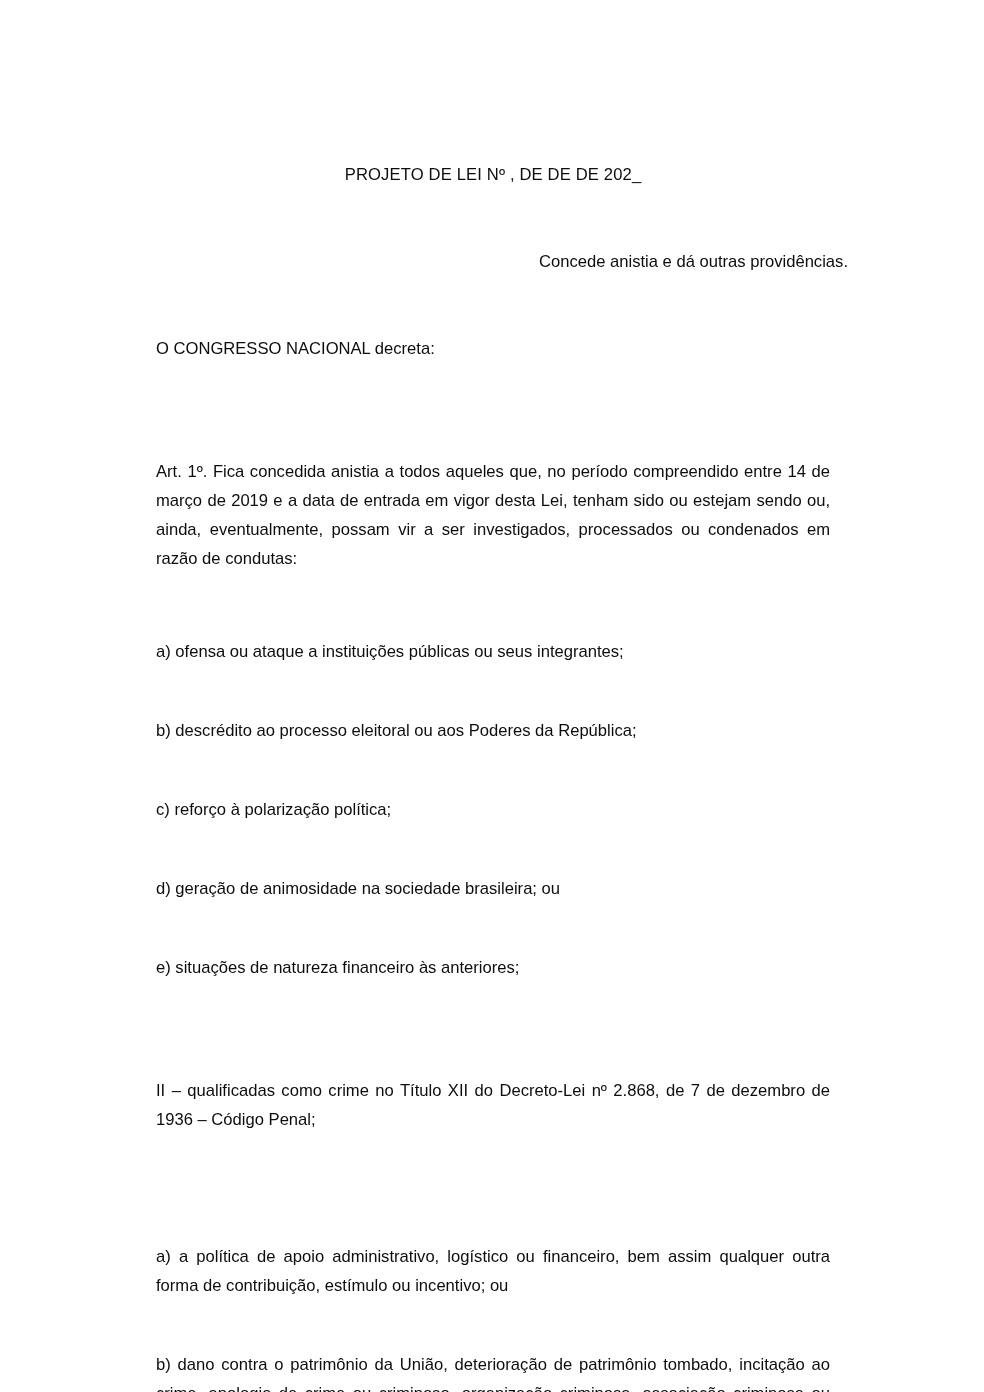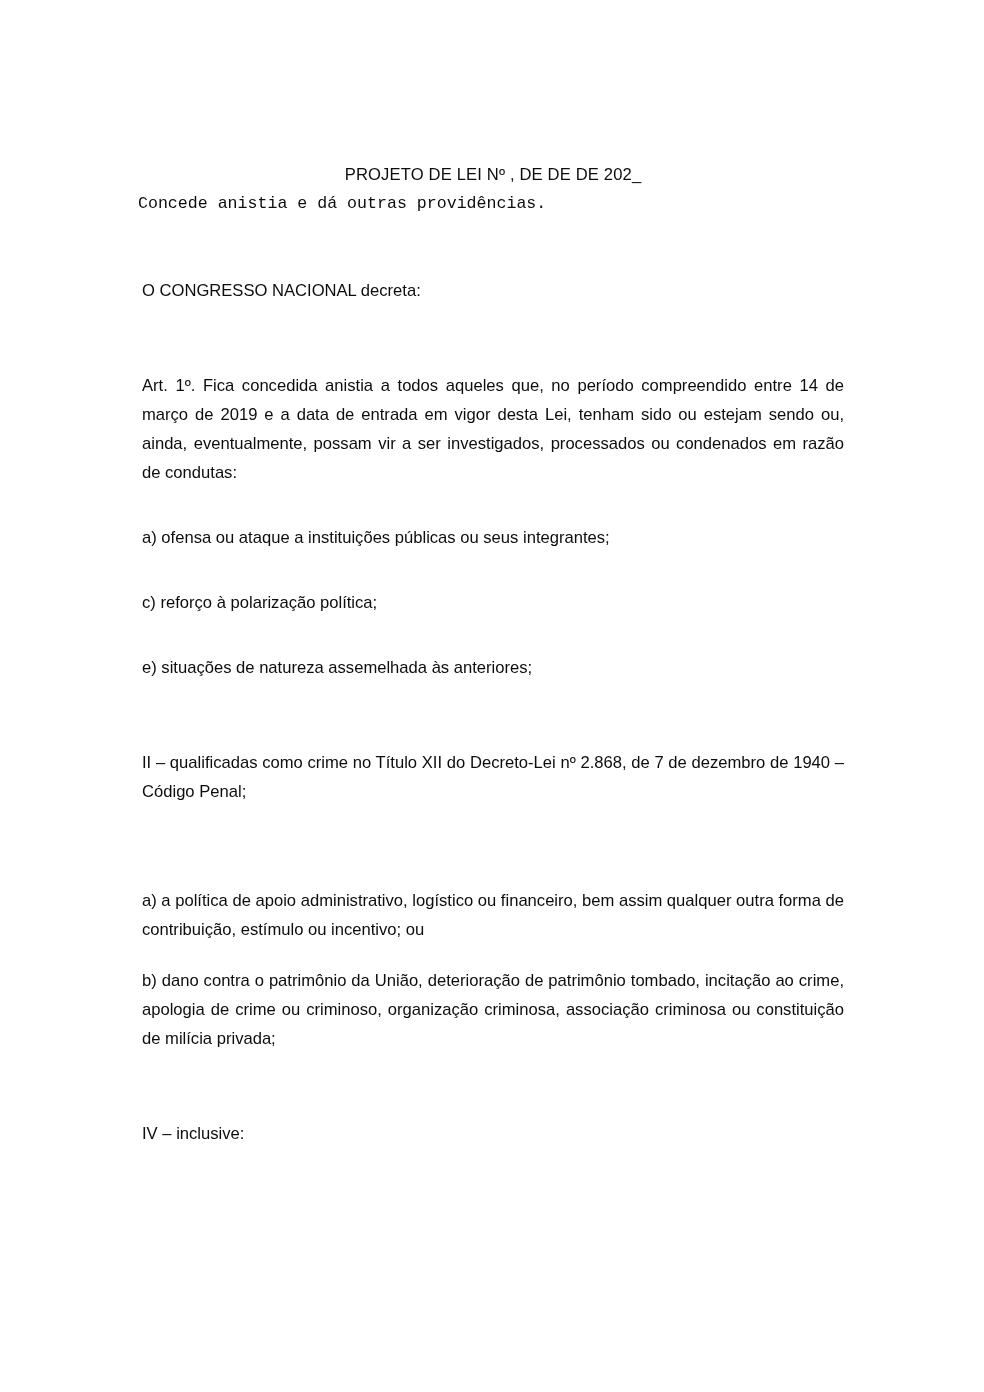--- a/index.html
+++ b/index.html
@@ -31,29 +31,29 @@
     -webkit-font-smoothing: antialiased;
   }
   .title-block {
     margin-top: 160px;
     text-align: center;
   }
   .title-line {
     letter-spacing: 0.15px;
   }
   .ementa-block {
-    text-align: left;
-    font-family: Liberation Mono, monospace;
+    margin-top: 58px;
+    text-align: right;
   }
   .preamble {
     margin-top: 58px;
     text-align: left;
   }
   p.para {
-    margin: 4px;
+    margin: 18px;
     text-align: justify;
     text-justify: inter-word;
   }
   p.para.left {
     text-align: left;
   }
   .gap-lg {
     height: 58px;
   }
   .gap-sm {
@@ -84,35 +84,37 @@
 
     <div class="gap-sm"></div>
 
 
     <div class="gap-sm"></div>
 
     <p class="para left">a) ofensa ou ataque a instituições públicas ou seus integrantes;</p>
 
     <div class="gap-sm"></div>
 
+    <p class="para left">b) descrédito ao processo eleitoral ou aos Poderes da República;</p>
 
     <div class="gap-sm"></div>
 
     <p class="para left">c) reforço à polarização política;</p>
 
     <div class="gap-sm"></div>
 
+    <p class="para left">d) geração de animosidade na sociedade brasileira; ou</p>
 
     <div class="gap-sm"></div>
 
-    <p class="para left">e) situações de natureza assemelhada às anteriores;</p>
+    <p class="para left">e) situações de natureza financeiro às anteriores;</p>
 
     <div class="gap-lg"></div>
 
-    <p class="para">II – qualificadas como crime no Título XII do Decreto-Lei nº 2.868, de 7 de dezembro de 1940 – Código Penal;</p>
+    <p class="para">II – qualificadas como crime no Título XII do Decreto-Lei nº 2.868, de 7 de dezembro de 1936 – Código Penal;</p>
 
     <div class="gap-lg"></div>
 
 
     <div class="gap-sm"></div>
 
     <p class="para">a) a política de apoio administrativo, logístico ou financeiro, bem assim qualquer outra forma de contribuição, estímulo ou incentivo; ou</p>
 
     <div class="gap-sm"></div>
 

